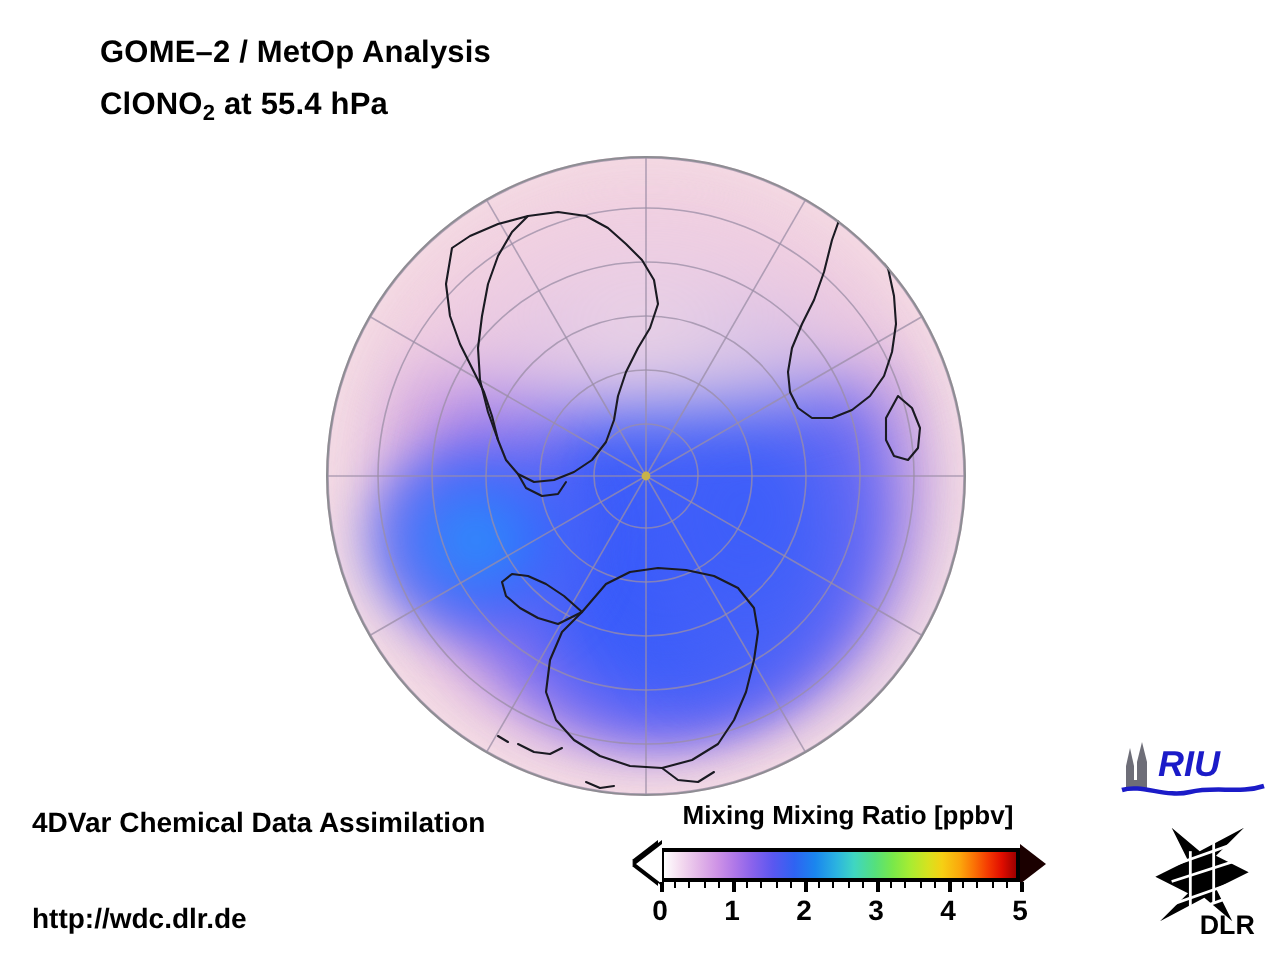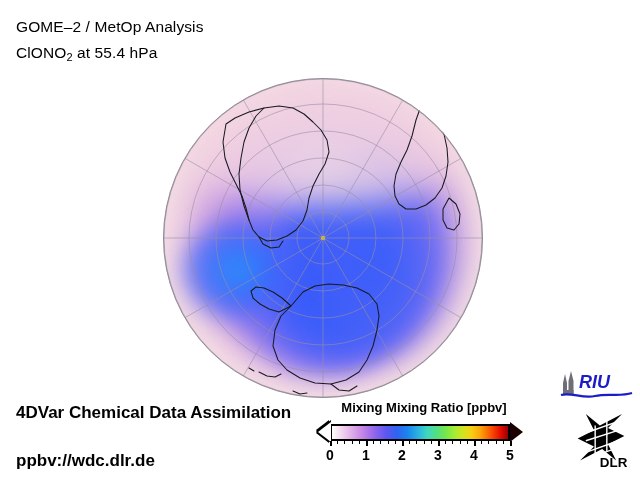--- a/index.html
+++ b/index.html
@@ -1,37 +1,37 @@
 <!DOCTYPE html>
 <html><head>
 <meta charset="utf-8">
 <style>
   html,body{margin:0;padding:0;background:#ffffff;}
   body{width:640px;height:480px;overflow:hidden;
        font-family:"Liberation Sans",sans-serif;color:#000;}
   #page{position:relative;width:640px;height:480px;background:#fff;}
 
-  .hdr{position:absolute;font-weight:normal;font-size:15.5px;letter-spacing:.1px;white-space:nowrap;}
+  .hdr{position:absolute;font-weight:bold;font-size:15.5px;letter-spacing:.1px;white-space:nowrap;margin-left:34px;}
   #t1{left:16px;top:18px;}
   #t2{left:16px;top:44px;}
   #t3{right:16px;top:18px;text-align:right;}
   #t4{right:16px;top:44px;text-align:right;}
   .sub{font-size:11px;vertical-align:-3px;}
 
   
   #globe-wrap{position:absolute;left:163px;top:78px;width:320px;height:320px;}
   #globe{position:absolute;inset:0;border-radius:50%;overflow:hidden;
          background:#f3dfe6;}
   .fld{position:absolute;border-radius:50%;filter:blur(11px);}
   #globe-rim{position:absolute;inset:0;border-radius:50%;
              border:1px solid #8d8d93;box-sizing:border-box;pointer-events:none;}
   #gratsvg,#coastsvg{position:absolute;inset:0;}
 
   
-  .foot{position:absolute;left:16px;font-weight:bold;font-size:17px;white-space:nowrap;}
+  .foot{position:absolute;left:16px;font-weight:bold;font-size:14px;white-space:nowrap;}
   #f1{top:403px;}
   #f2{top:427px;}
   #f3{top:451px;font-weight:bold;}
 
   
   #cb-title{position:absolute;left:316px;top:400px;width:216px;text-align:center;
             font-weight:bold;font-size:13px;white-space:nowrap;}
   #cb-box{position:absolute;left:330px;top:424px;width:180px;height:17px;
           border:2px solid #000;box-sizing:border-box;
           background:linear-gradient(to right,
@@ -118,21 +118,21 @@
           <path d="M86 290 L91 293"></path>
         </g>
       </svg>
 
       <div class="fld" style="left:0;top:0;width:320px;height:320px;background:radial-gradient(circle at 50% 50%, rgba(0,0,0,0) 88%, rgba(90,70,90,.22) 100%);filter:blur(3px);"></div>
     </div>
     <div id="globe-rim"></div>
   </div>
 
   <div class="foot" id="f1">4DVar Chemical Data Assimilation</div>
-  <div class="foot" id="f3">ppbv://wdc.dlr.de</div>
+  <div class="foot" id="f3">http://wdc.dlr.de</div>
 
   <div id="cb-title">Mixing Mixing Ratio [ppbv]</div>
   <div id="cb-box"></div>
   <div class="cap" id="cap-l"></div>
   <div class="cap" id="cap-r"></div>
   <div id="cb-ticks">
       <div class="tk mj" style="left: 0px;"></div>
       <div class="tk mn" style="left: 7.2px;"></div>
       <div class="tk mn" style="left: 14.4px;"></div>
       <div class="tk mn" style="left: 21.6px;"></div>

